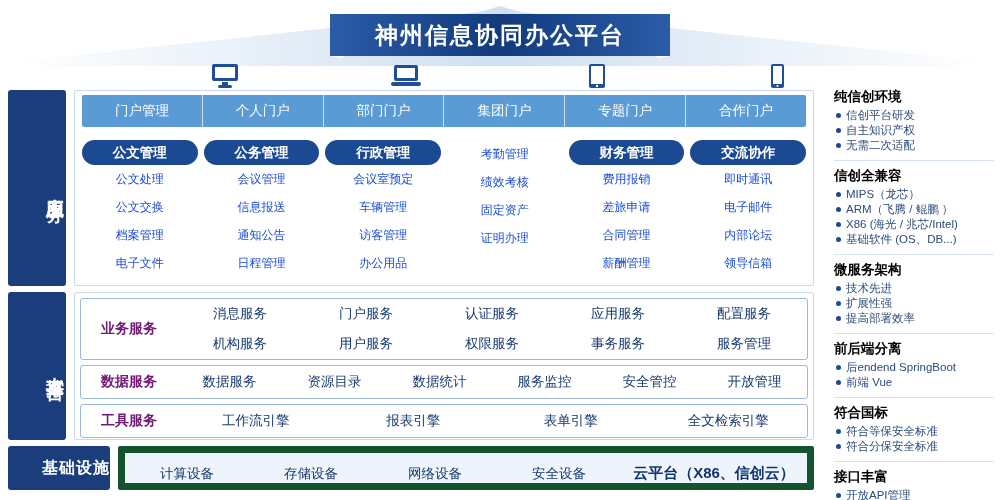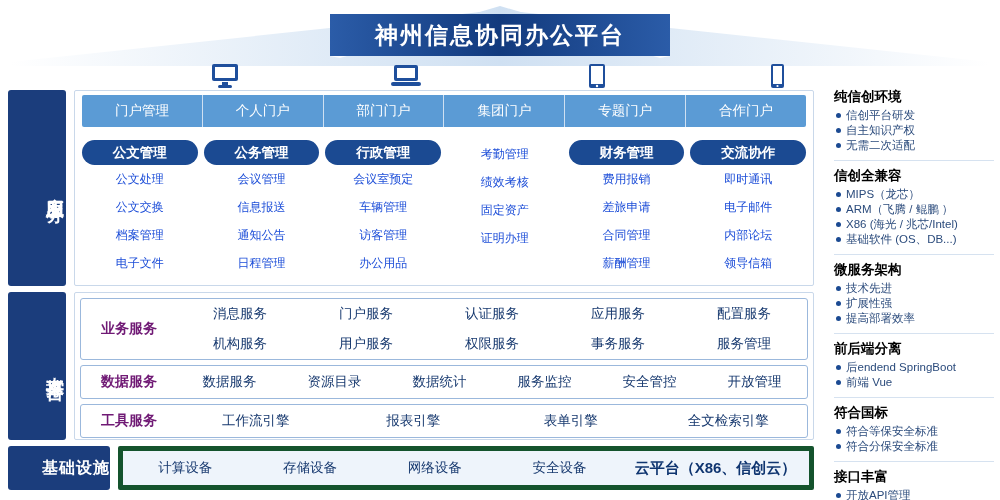--- a/index.html
+++ b/index.html
@@ -87,22 +87,22 @@
   .supp-body { flex:1; }
   .supp-line { display:flex; }
   .supp-line .it {
     flex:1; text-align:center; font-size:13.5px; color:#17396f;
     line-height:30px;
   }
 
   
   #infra-panel {
     position:absolute; left:118px; top:446px; width:696px; height:44px;
-    border:5px solid #14532d; background:#eef4fb; border-radius:2px;
-    display:flex; align-items:center;
+    border:7px solid #14532d; background:#eef4fb; border-radius:2px;
+    display:flex; align-items:flex-end;
   }
   #infra-panel .it {
     flex:1; text-align:center; font-size:13.5px; color:#17396f;
   }
   #infra-panel .it.strong { font-size:15px; font-weight:bold; color:#0f3570; flex:1.5; }
 
   
   #right { position:absolute; left:834px; top:88px; width:160px; height:404px; }
   #right .blk { margin-bottom:7px; }
   #right .blk-title {

